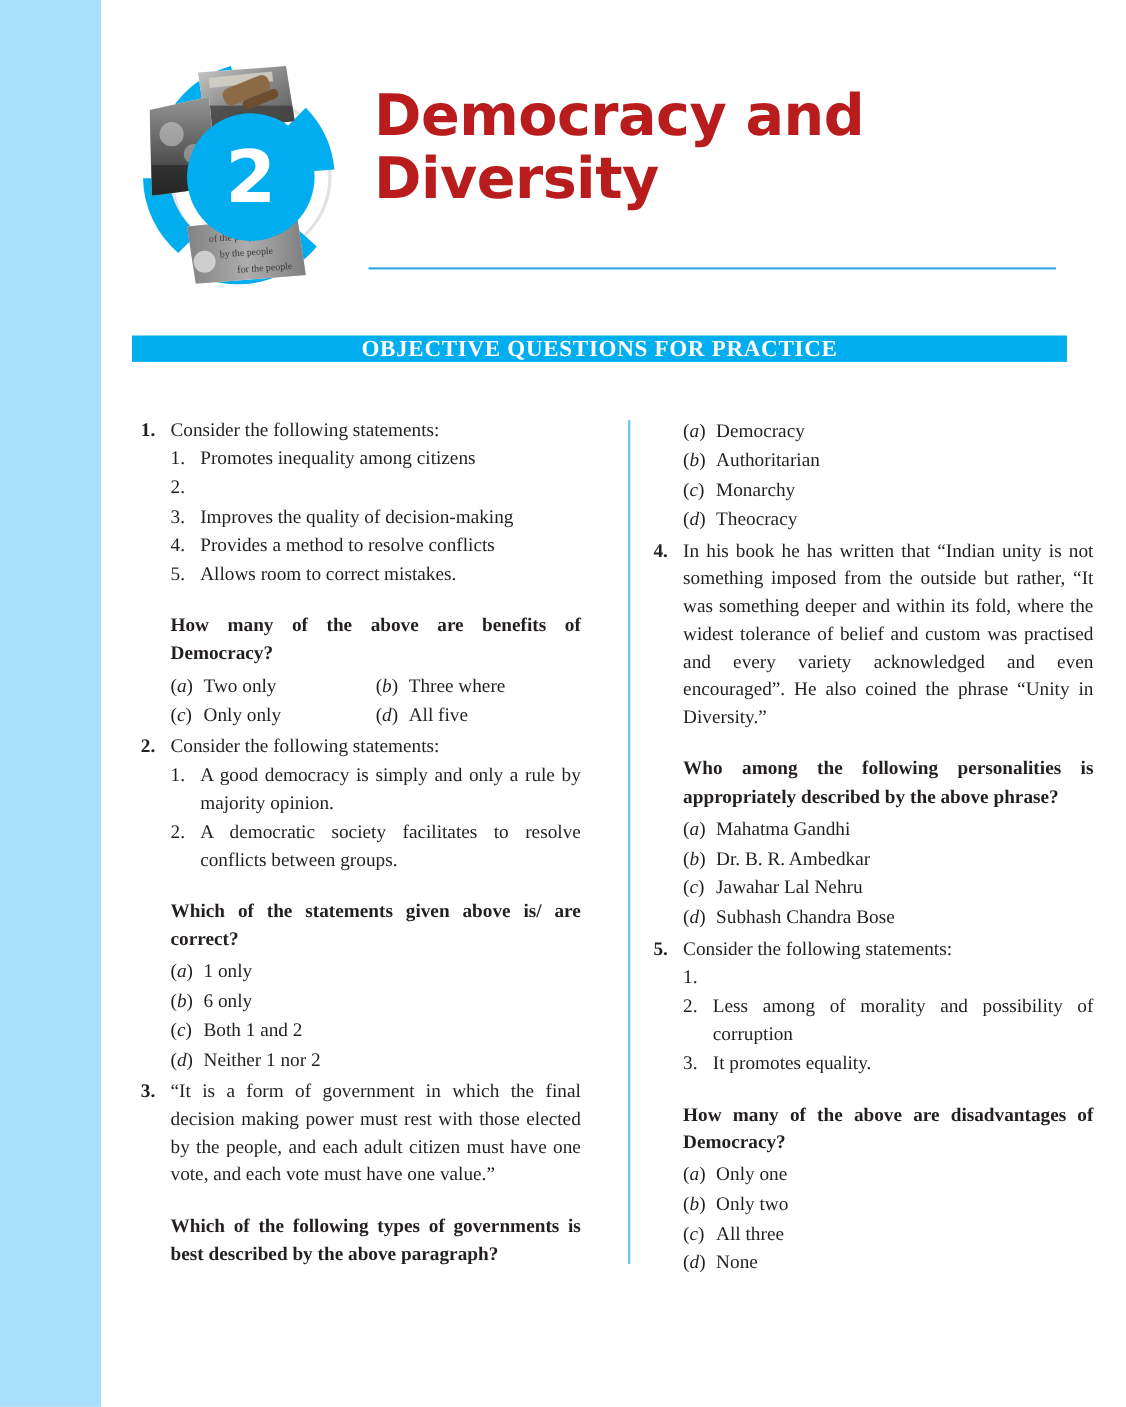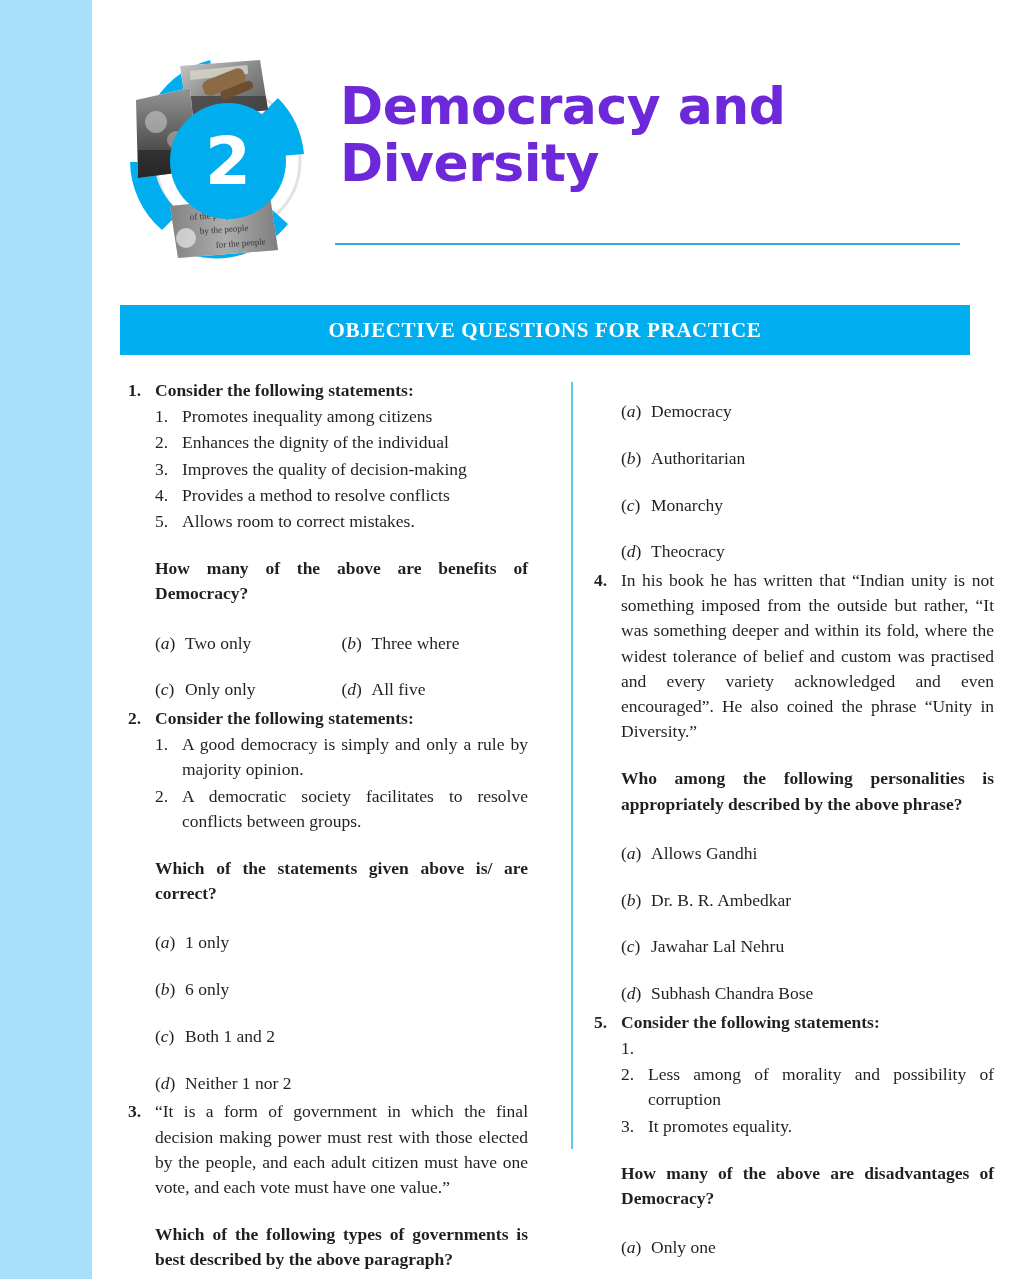--- a/index.html
+++ b/index.html
@@ -46,35 +46,35 @@
   .chapter-logo svg { display: block; }
 
   .chapter-title {
     position: absolute;
     left: 248px; top: 38px;
     width: 640px;
     font-family: "DejaVu Sans", sans-serif;
     font-weight: bold;
     font-size: 52px;
     line-height: 1.10;
-    color: #6d28d9;
+    color: #b91c1c;
     letter-spacing: -0.5px;
   }
   .title-rule {
     position: absolute;
     left: 243px; top: 203px;
     width: 625px; height: 2px;
     background: #3aa8e0;
   }
 
   
   .banner {
     position: absolute;
     left: 28px; top: 305px;
-    width: 850px; height: 50px;
+    width: 850px; height: 24px;
     background: #00aeef;
     display: flex;
     align-items: center;
     justify-content: center;
   }
   .banner-text {
     font-family: "Liberation Serif", serif;
     font-weight: bold;
     font-size: 21px;
     letter-spacing: 0.6px;
@@ -113,21 +113,21 @@
     line-height: 1.44;
   }
   .q-num {
     flex: 0 0 auto;
     width: 27px;
     font-weight: bold;
     text-align: left;
   }
   .q-stem {
     flex: 1 1 auto;
-    font-weight: bold;
+    font-weight: normal;
   }
   .q-stem.normal { font-weight: normal; text-align: justify; }
 
   
   .stmts {
     margin: 1px 0 0 0;
     padding: 0;
     list-style: none;
   }
   .stmt {
@@ -172,21 +172,21 @@
     display: flex;
     align-items: baseline;
     font-size: 17.5px;
     line-height: 1.53;
   }
   .opt-key {
     flex: 0 0 auto;
     width: 30px;
   }
   .opt-key i { font-style: italic; }
-  .opt-text { flex: 1 1 auto; margin-top: 20px; }
+  .opt-text { flex: 1 1 auto; }
 </style>
 </head>
 <body>
 
 <div class="left-stripe"></div>
 
 <div class="page">
 
   <div class="header">
 
@@ -283,21 +283,20 @@
             <span class="q-num">1.</span>
             <span class="q-stem">Consider the following statements:</span>
           </div>
           <ul class="stmts">
             <li class="stmt">
               <span class="stmt-num">1.</span>
               <span class="stmt-text">Promotes inequality among citizens</span>
             </li>
             <li class="stmt">
               <span class="stmt-num">2.</span>
-              <span class="stmt-text">Enhances the dignity of the individual</span>
             </li>
             <li class="stmt">
               <span class="stmt-num">3.</span>
               <span class="stmt-text">Improves the quality of decision-making</span>
             </li>
             <li class="stmt">
               <span class="stmt-num">4.</span>
               <span class="stmt-text">Provides a method to resolve conflicts</span>
             </li>
             <li class="stmt">
@@ -391,21 +390,21 @@
         </div>
         <div class="q">
           <div class="q-head">
             <span class="q-num">4.</span>
             <span class="q-stem normal">In his book he has written that “Indian unity is not something imposed from the outside but rather, “It was something deeper and within its fold, where the widest tolerance of belief and custom was practised and every variety acknowledged and even encouraged”. He also coined the phrase “Unity in Diversity.”</span>
           </div>
           <div class="q-ask">Who among the following personalities is appropriately described by the above phrase?</div>
           <ul class="opts">
             <li class="opt">
               <span class="opt-key">(<i>a</i>)</span>
-              <span class="opt-text">Allows Gandhi</span>
+              <span class="opt-text">Mahatma Gandhi</span>
             </li>
             <li class="opt">
               <span class="opt-key">(<i>b</i>)</span>
               <span class="opt-text">Dr. B. R. Ambedkar</span>
             </li>
             <li class="opt">
               <span class="opt-key">(<i>c</i>)</span>
               <span class="opt-text">Jawahar Lal Nehru</span>
             </li>
             <li class="opt">

